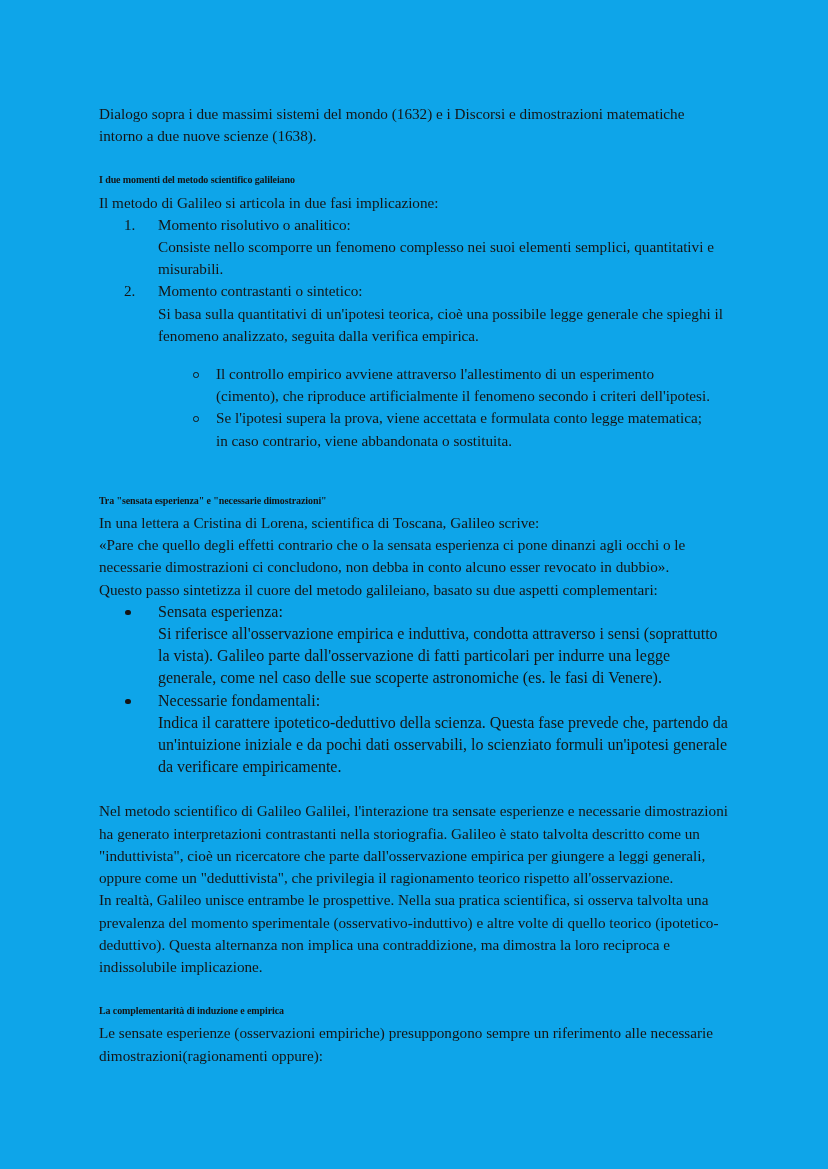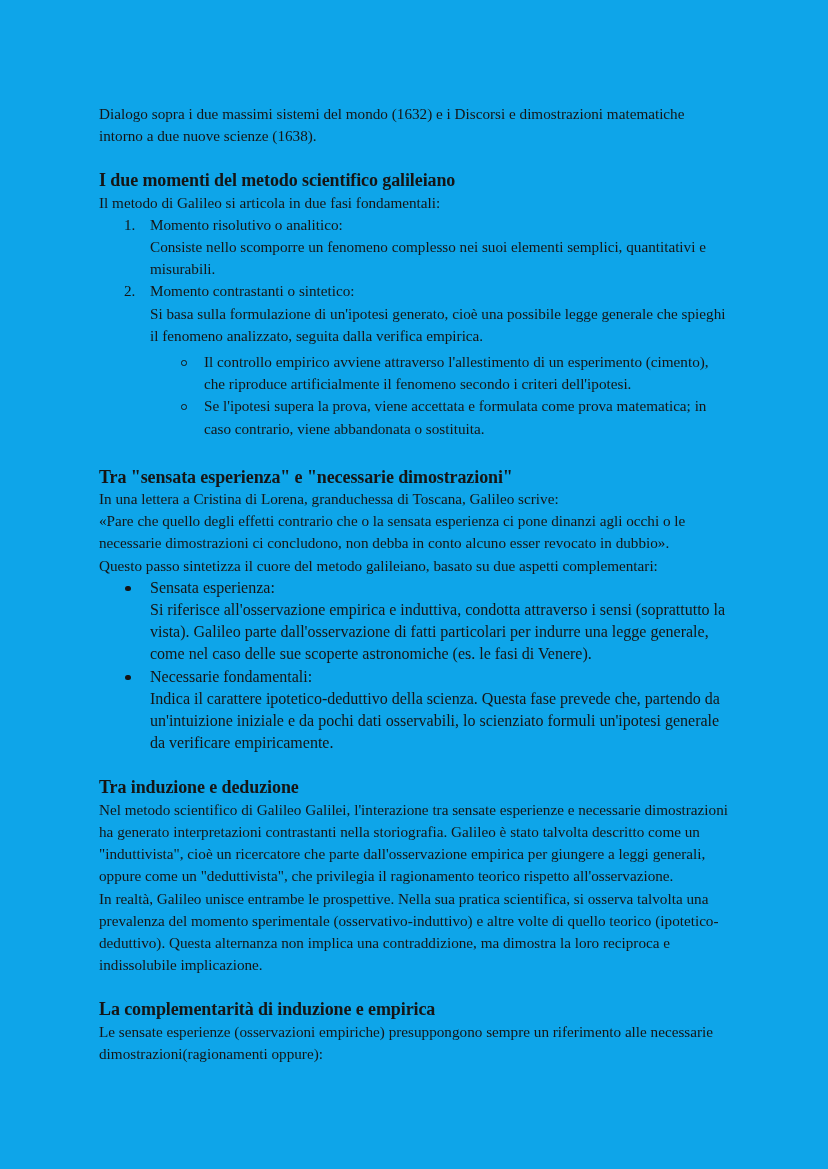--- a/index.html
+++ b/index.html
@@ -27,21 +27,21 @@
 
   p.para {
     margin: 0;
     font-size: 15.2px;
     line-height: 22.2px;
     text-align: left;
   }
 
   h2.heading {
     margin: 0;
-    font-size: 18px;
+    font-size: 10px;
     line-height: 22.2px;
     font-weight: bold;
     letter-spacing: -0.1px;
   }
 
   
   .block-gap-lg { height: 22px; }
 
   
   ol.num-list {
@@ -57,25 +57,25 @@
   }
   ol.num-list > li > .marker {
     position: absolute;
     left: 25px;
     top: 0;
     width: 20px;
     text-align: left;
     font-size: 15.2px;
     line-height: 22.2px;
   }
-  .li-line { display: block; }
+  .li-line { display: block; margin-left: 8px; }
 
   
   ul.circle-list {
-    margin: 4px;
+    margin: 16px;
     padding: 0;
     list-style: none;
   }
   ul.circle-list > li {
     position: relative;
     padding-left: 50px;
     font-size: 15.2px;
     line-height: 22.2px;
   }
   ul.circle-list > li > .marker-circle {
@@ -115,69 +115,68 @@
 <body>
 
 <div class="page">
   <div class="content">
 
     <p class="para">Dialogo sopra i due massimi sistemi del mondo (1632) e i Discorsi e dimostrazioni matematiche intorno a due nuove scienze (1638).</p>
 
     <div class="block-gap-lg"></div>
 
     <h2 class="heading">I due momenti del metodo scientifico galileiano</h2>
-    <p class="para">Il metodo di Galileo si articola in due fasi fondamentali:</p>
+    <p class="para">Il metodo di Galileo si articola in due fasi implicazione:</p>
 
     <ol class="num-list">
       <li>
         <span class="marker">1.</span>
         <span class="li-line">Momento risolutivo o analitico:</span>
         <span class="li-line">Consiste nello scomporre un fenomeno complesso nei suoi elementi semplici, quantitativi e misurabili.</span>
       </li>
       <li>
         <span class="marker">2.</span>
         <span class="li-line">Momento contrastanti o sintetico:</span>
-        <span class="li-line">Si basa sulla formulazione di un'ipotesi generato, cioè una possibile legge generale che spieghi il fenomeno analizzato, seguita dalla verifica empirica.</span>
+        <span class="li-line">Si basa sulla quantitativi di un'ipotesi teorica, cioè una possibile legge generale che spieghi il fenomeno analizzato, seguita dalla verifica empirica.</span>
 
         <ul class="circle-list">
           <li>
             <span class="marker-circle"></span>
             <span>Il controllo empirico avviene attraverso l'allestimento di un esperimento (cimento), che riproduce artificialmente il fenomeno secondo i criteri dell'ipotesi.</span>
           </li>
           <li>
             <span class="marker-circle"></span>
-            <span>Se l'ipotesi supera la prova, viene accettata e formulata come prova matematica; in caso contrario, viene abbandonata o sostituita.</span>
+            <span>Se l'ipotesi supera la prova, viene accettata e formulata conto legge matematica; in caso contrario, viene abbandonata o sostituita.</span>
           </li>
         </ul>
       </li>
     </ol>
 
     <div class="block-gap-lg"></div>
 
     <h2 class="heading">Tra "sensata esperienza" e "necessarie dimostrazioni"</h2>
-    <p class="para">In una lettera a Cristina di Lorena, granduchessa di Toscana, Galileo scrive:</p>
+    <p class="para">In una lettera a Cristina di Lorena, scientifica di Toscana, Galileo scrive:</p>
     <p class="para">«Pare che quello degli effetti contrario che o la sensata esperienza ci pone dinanzi agli occhi o le necessarie dimostrazioni ci concludono, non debba in conto alcuno esser revocato in dubbio».</p>
     <p class="para">Questo passo sintetizza il cuore del metodo galileiano, basato su due aspetti complementari:</p>
 
     <ul class="disc-list">
       <li>
         <span class="marker-disc"></span>
         <span class="li-line">Sensata esperienza:</span>
         <span class="li-line">Si riferisce all'osservazione empirica e induttiva, condotta attraverso i sensi (soprattutto la vista). Galileo parte dall'osservazione di fatti particolari per indurre una legge generale, come nel caso delle sue scoperte astronomiche (es. le fasi di Venere).</span>
       </li>
       <li>
         <span class="marker-disc"></span>
         <span class="li-line">Necessarie fondamentali:</span>
         <span class="li-line">Indica il carattere ipotetico-deduttivo della scienza. Questa fase prevede che, partendo da un'intuizione iniziale e da pochi dati osservabili, lo scienziato formuli un'ipotesi generale da verificare empiricamente.</span>
       </li>
     </ul>
 
     <div class="block-gap-lg"></div>
 
-    <h2 class="heading">Tra induzione e deduzione</h2>
     <p class="para">Nel metodo scientifico di Galileo Galilei, l'interazione tra sensate esperienze e necessarie dimostrazioni ha generato interpretazioni contrastanti nella storiografia. Galileo è stato talvolta descritto come un "induttivista", cioè un ricercatore che parte dall'osservazione empirica per giungere a leggi generali, oppure come un "deduttivista", che privilegia il ragionamento teorico rispetto all'osservazione.</p>
     <p class="para">In realtà, Galileo unisce entrambe le prospettive. Nella sua pratica scientifica, si osserva talvolta una prevalenza del momento sperimentale (osservativo-induttivo) e altre volte di quello teorico (ipotetico-deduttivo). Questa alternanza non implica una contraddizione, ma dimostra la loro reciproca e indissolubile implicazione.</p>
 
     <div class="block-gap-lg"></div>
 
     <h2 class="heading">La complementarità di induzione e empirica</h2>
     <p class="para">Le sensate esperienze (osservazioni empiriche) presuppongono sempre un riferimento alle necessarie dimostrazioni(ragionamenti oppure):</p>
 
   </div>
 </div>

